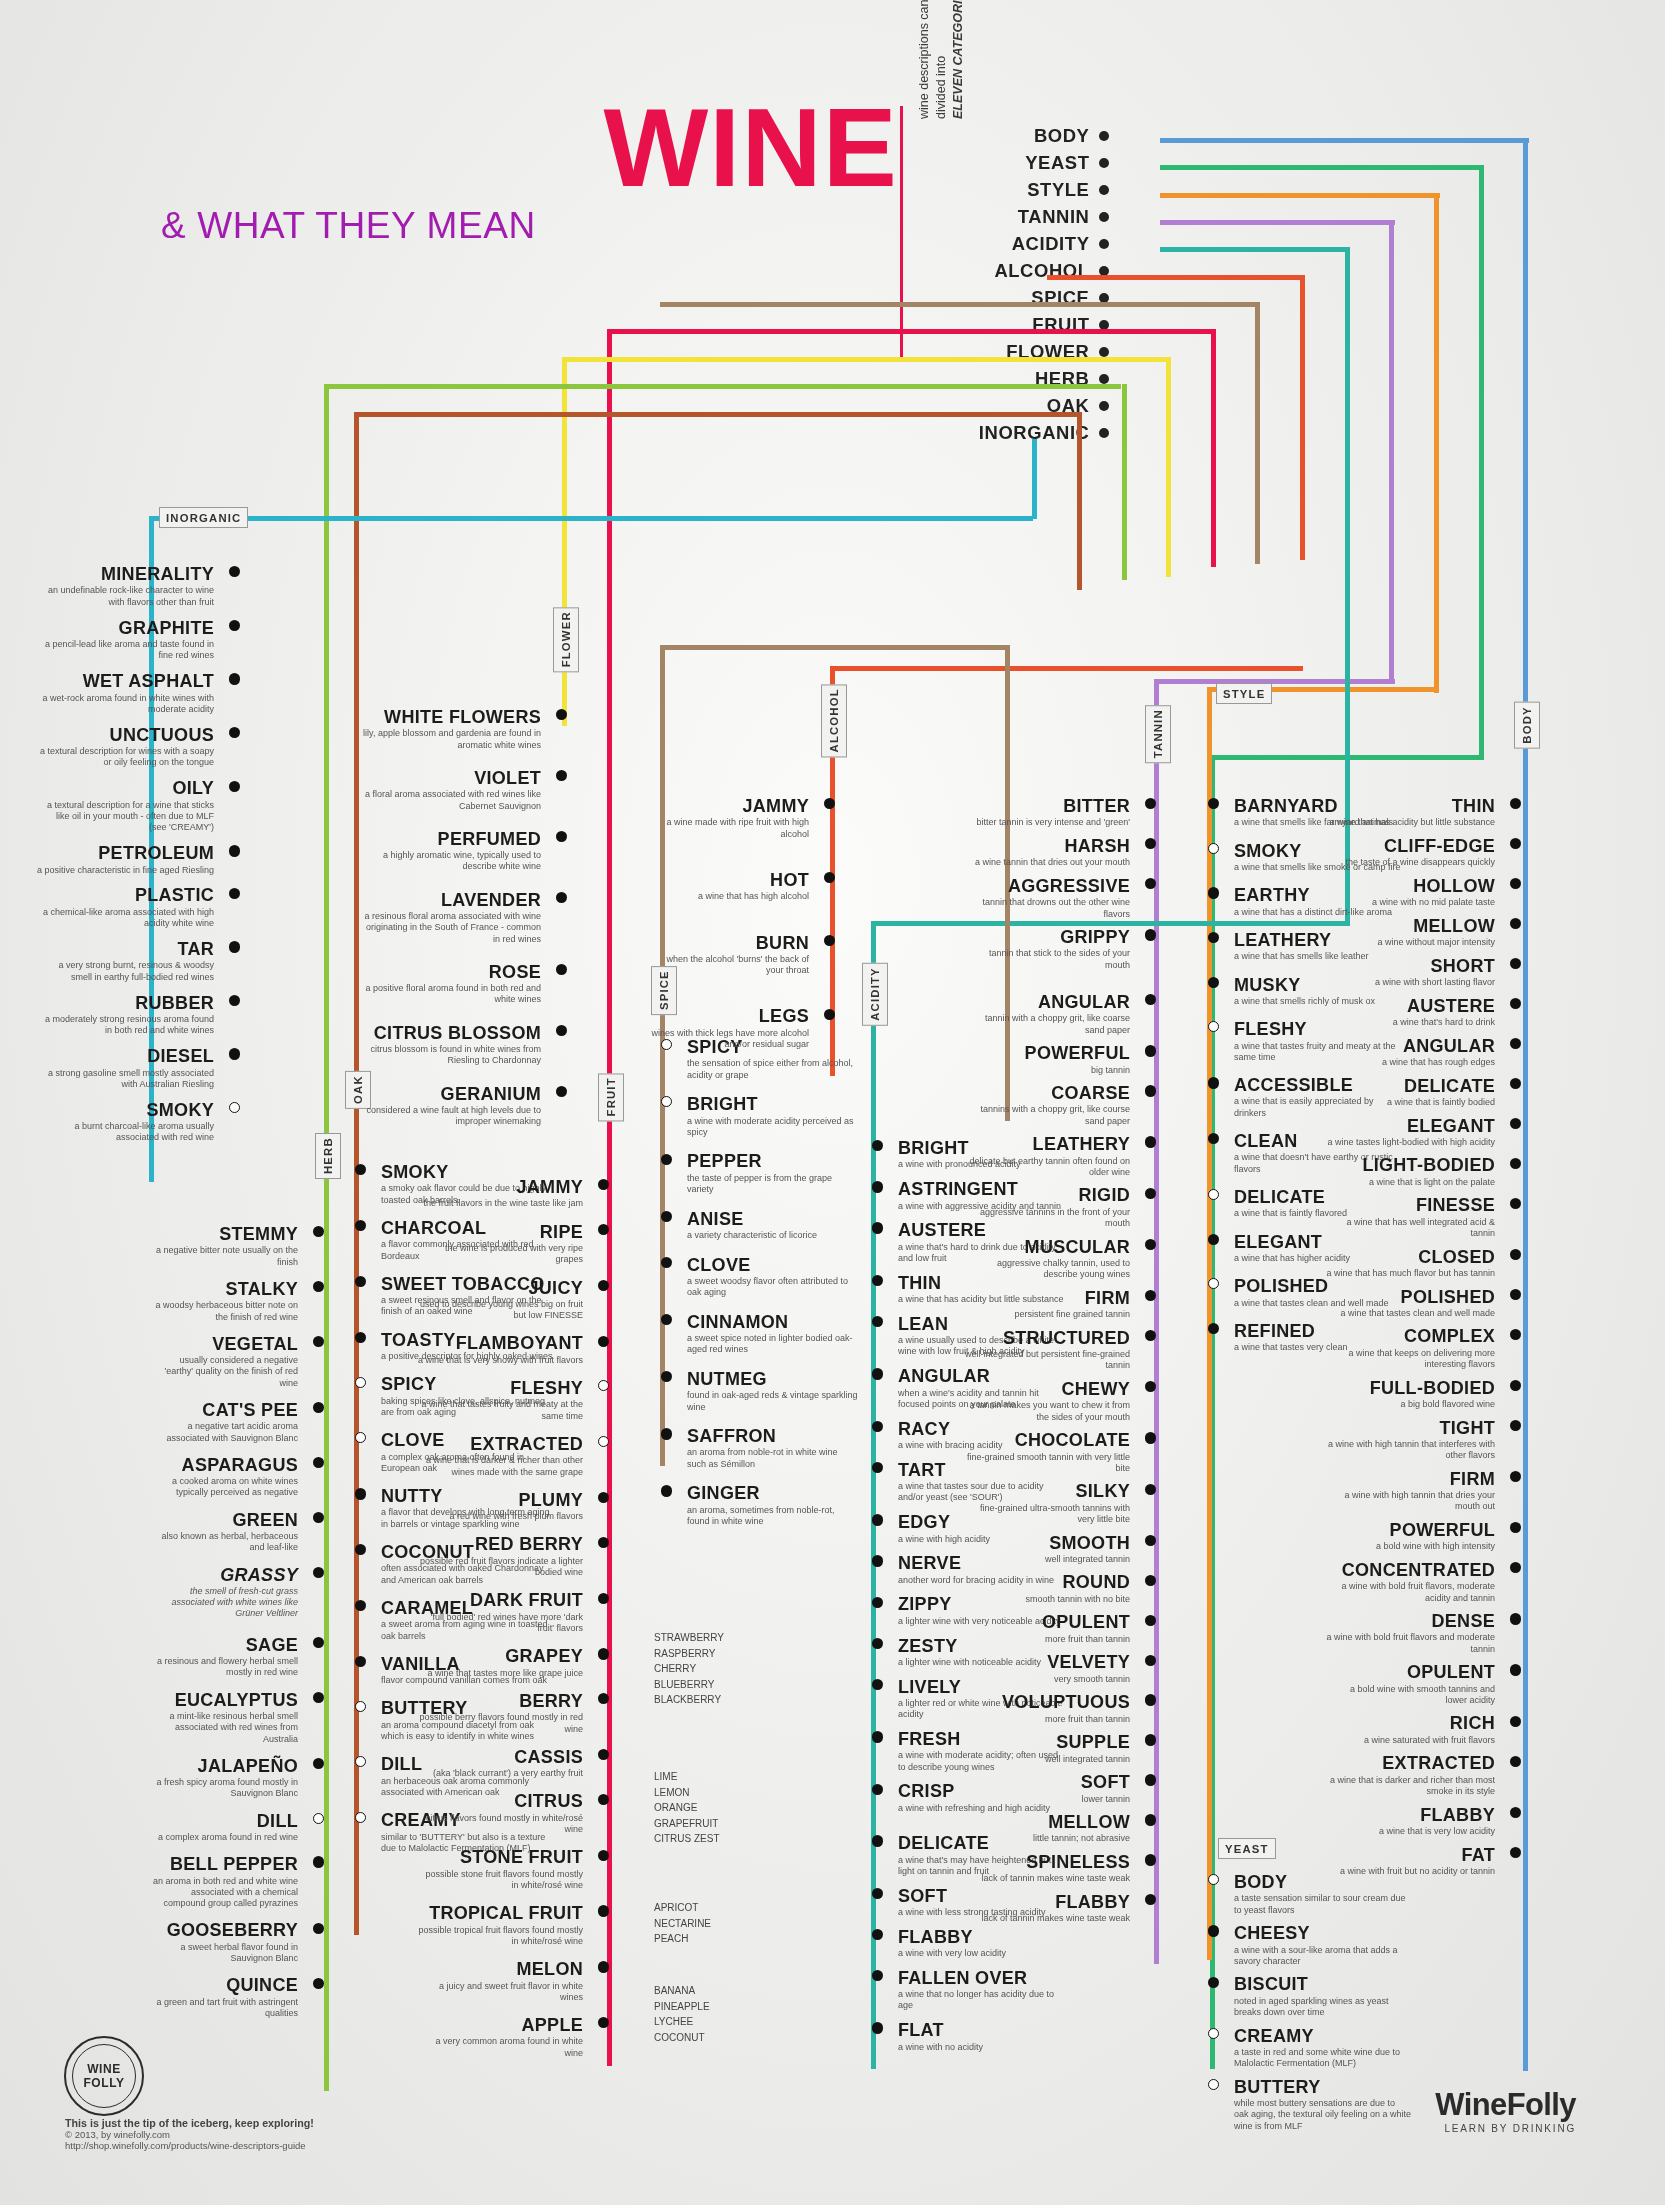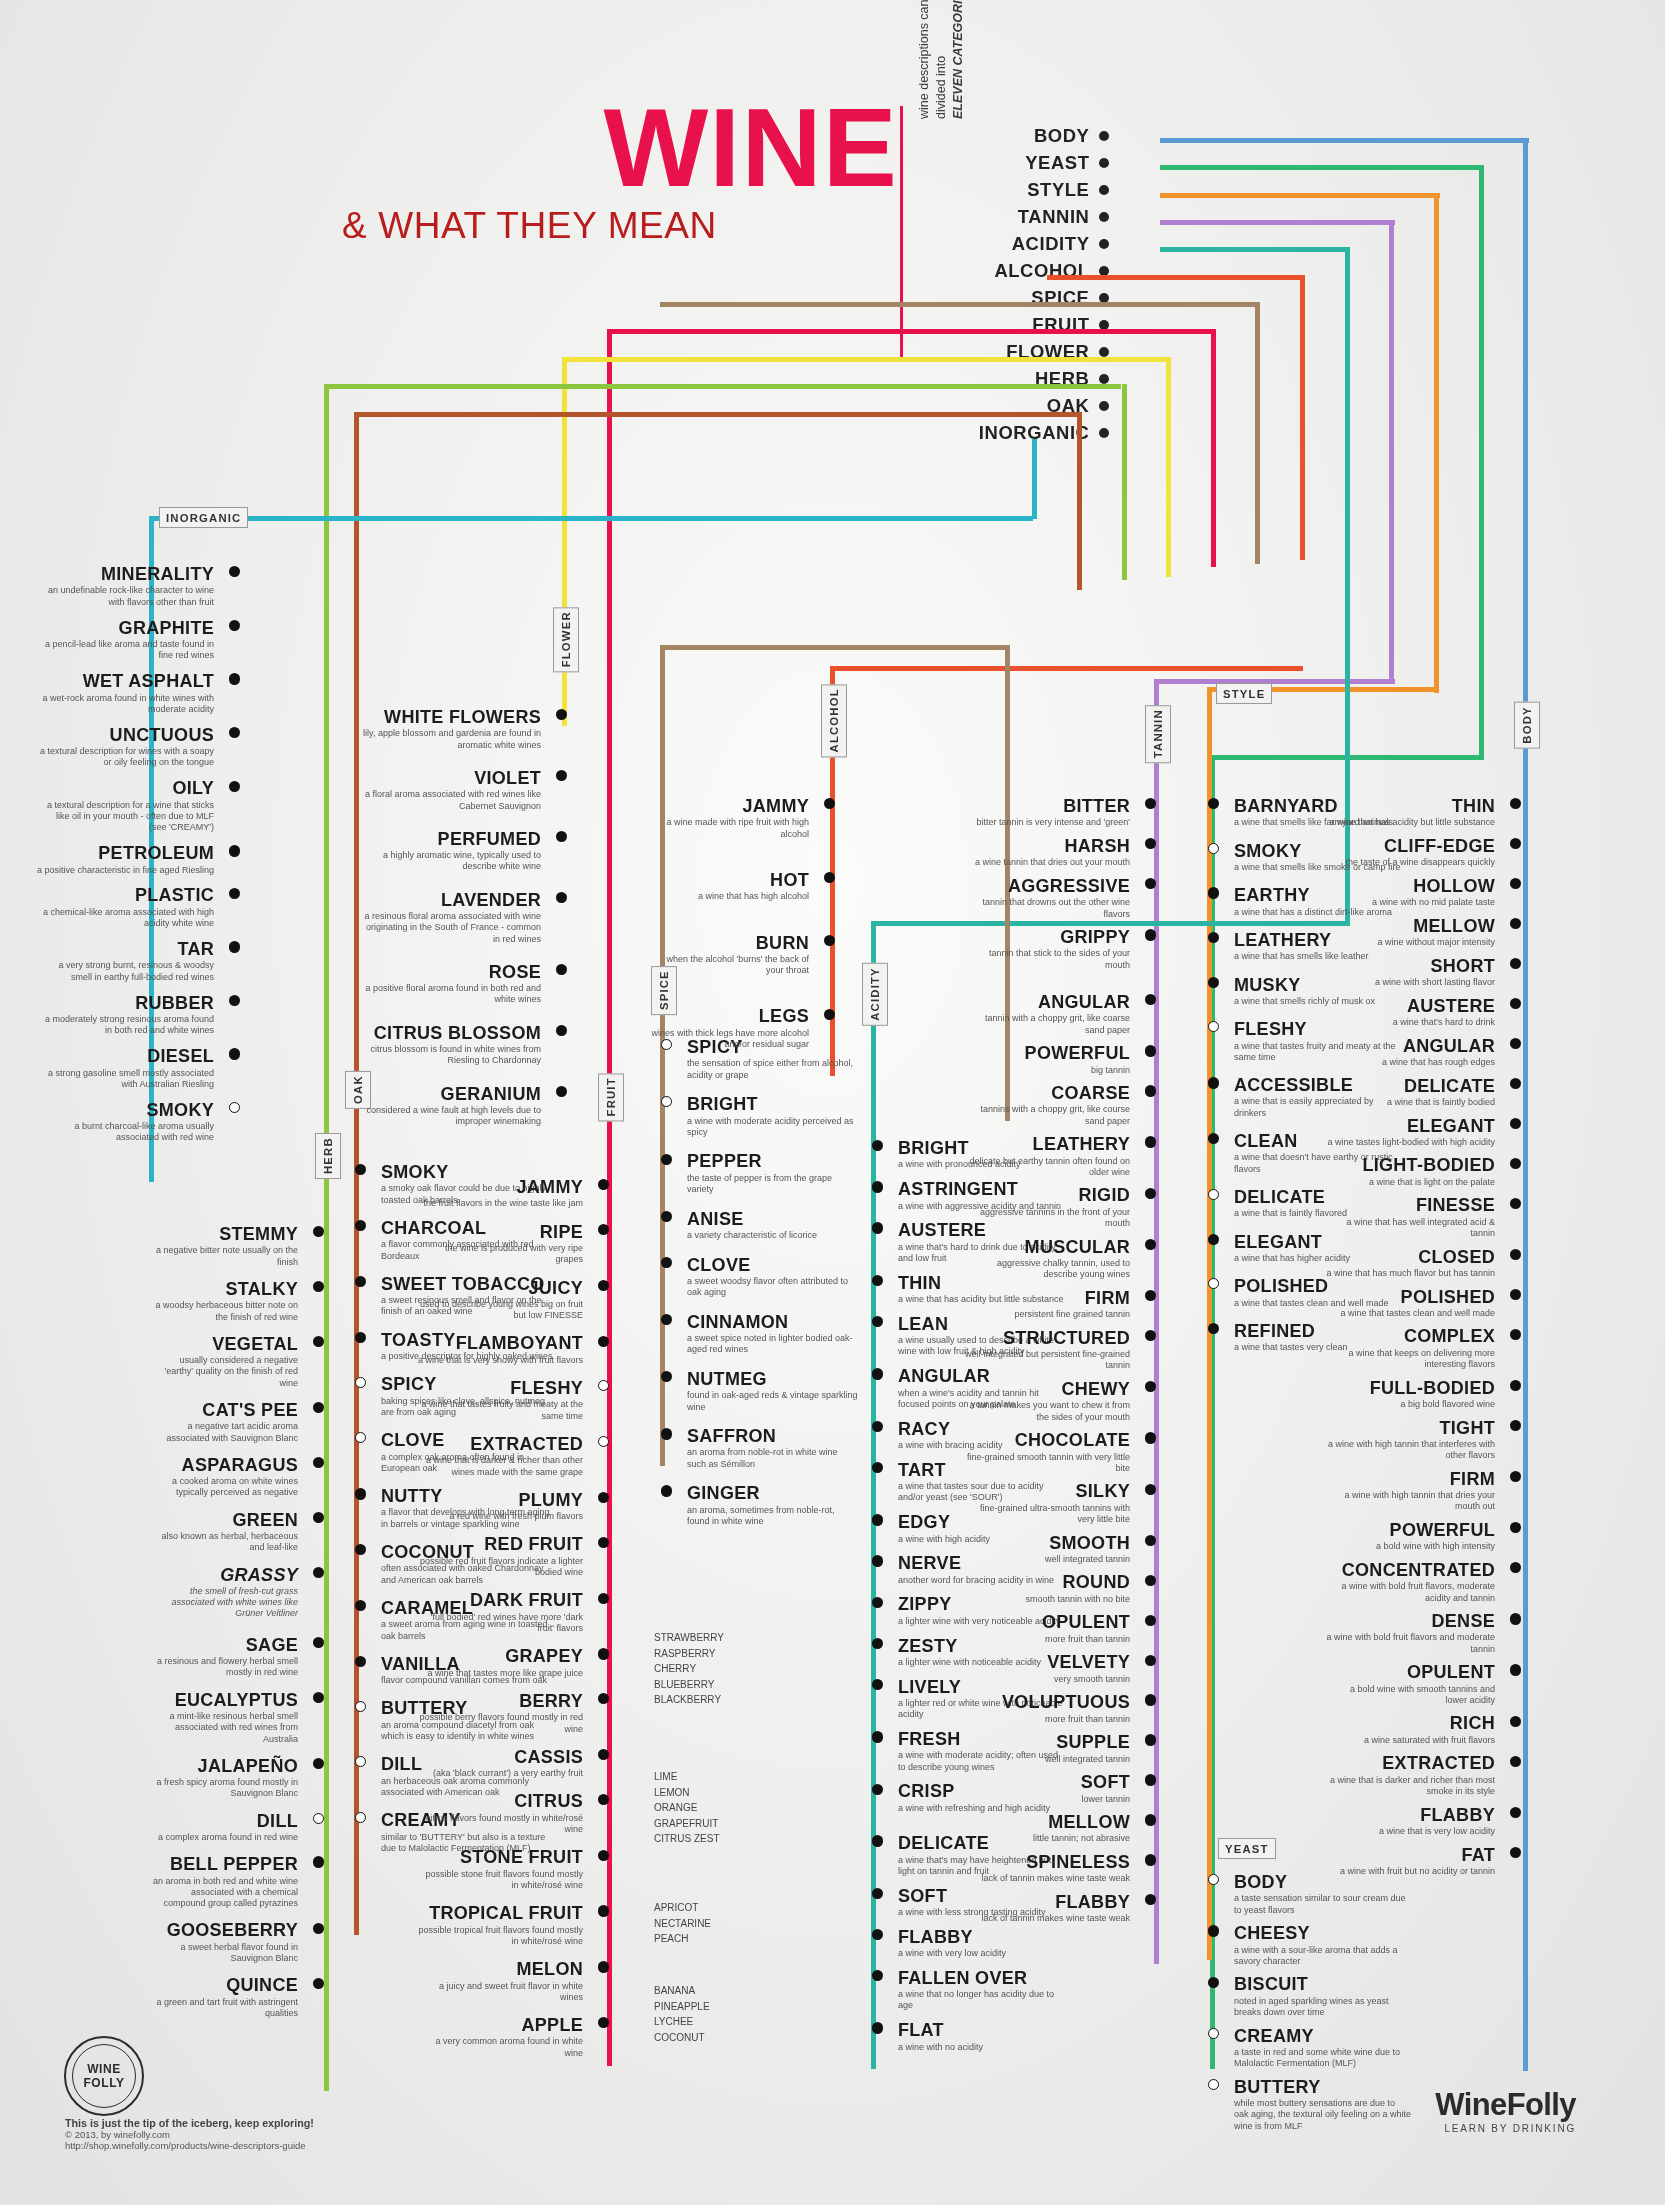--- a/index.html
+++ b/index.html
@@ -30,22 +30,22 @@
     font-weight:bold;
     font-size:101px;
     color:#e8114b;
     line-height:0.88;
     text-align:right;
     padding-right:36px;
     letter-spacing:-0.6px;
   }
   #title-sub{
     font-size:37px;
-    color:#b91c1c;
-    text-align:center;
+    color:#a21caf;
+    text-align:left;
     padding-right:36px;
     margin-top:8.3px;
     letter-spacing:0.6px;
   }
   #title-rule{position:absolute;right:31px;top:4.8px;width:3px;height:256px;background:#e8114b;}
   #title-note{
     position:absolute;left:916px;top:119px;
     width:155px;
     transform:rotate(-90deg);
     transform-origin:left top;
@@ -508,21 +508,21 @@
         <div class="name">EXTRACTED</div>
         <div class="desc">a wine that is darker &amp; richer than other wines made with the same grape</div>
       </div>
       <div class="term" style="margin-bottom: 13px;">
         <span class="dot"></span>
         <div class="name">PLUMY</div>
         <div class="desc">a red wine with fresh plum flavors</div>
       </div>
       <div class="term" style="margin-bottom: 13px;">
         <span class="dot"></span>
-        <div class="name">RED FRUIT</div>
+        <div class="name">RED BERRY</div>
         <div class="desc">possible red fruit flavors indicate a lighter bodied wine</div>
       </div>
       <div class="term" style="margin-bottom: 13px;">
         <span class="dot"></span>
         <div class="name">DARK FRUIT</div>
         <div class="desc">'full bodied' red wines have more 'dark fruit' flavors</div>
       </div>
       <div class="term" style="margin-bottom: 13px;">
         <span class="dot"></span>
         <div class="name">GRAPEY</div>

